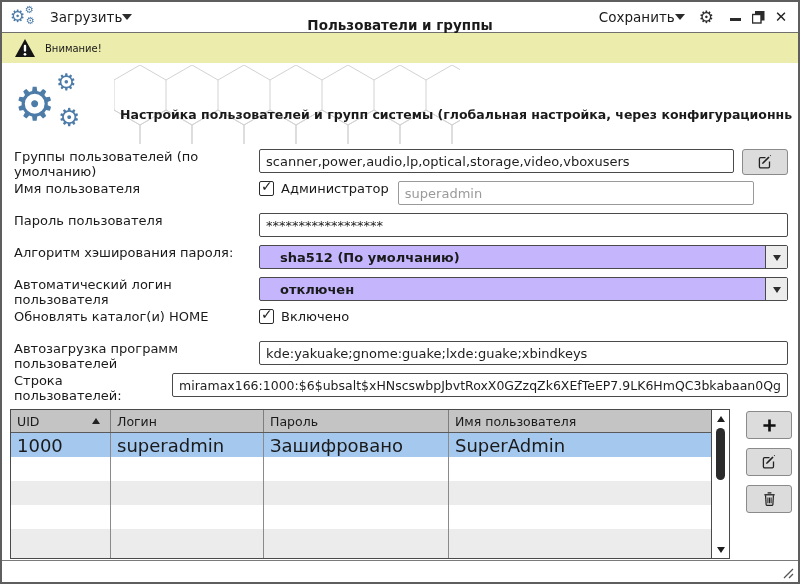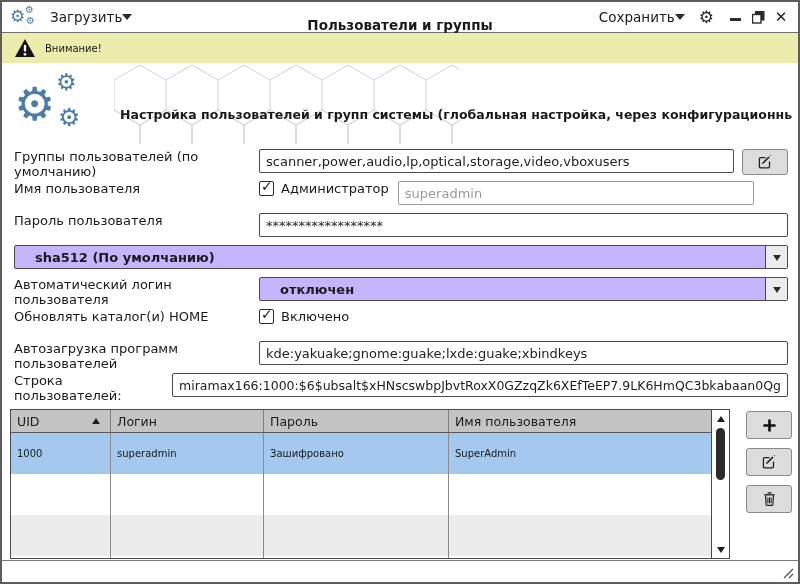--- a/index.html
+++ b/index.html
@@ -60,21 +60,21 @@
   
   .tablewrap{position:absolute;left:8px;top:407px;width:720px;height:150px;box-sizing:border-box;border:1px solid #4a4a4a;display:flex;background:#fff;overflow:hidden;}
   .cols{flex:1;display:flex;flex-direction:column;min-width:0;}
   .thead{display:flex;height:22px;flex:none;background:#c4c4c4;border-bottom:1px solid #5a5a5a;align-items:center;font-size:12.5px;}
   .tc{box-sizing:border-box;padding:0 6px;border-right:1px solid #7e7e7e;height:100%;display:flex;align-items:center;overflow:hidden;white-space:nowrap;text-align:center;}
   .c-uid{width:100px;flex:none;}
   .c-login{width:153px;flex:none;}
   .c-pass{width:185px;flex:none;}
   .c-name{flex:1;border-right:none;}
   .sort-asc{width:0;height:0;border:4.5px solid transparent;border-bottom:6px solid #222;margin-left:auto;margin-right:4px;margin-bottom:5px;}
-  .trow{display:flex;height:41px;flex:none;font-size:10px;align-items:center;}
+  .trow{display:flex;height:24px;flex:none;font-size:18px;align-items:center;}
   .trow .tc{border-right:1px solid #8a8a8a;}
   .trow .c-name{border-right:none;}
   .r-sel{background:#a4c8ee;}
   .r-gray{background:#ececec;}
   .r-last{flex:1;height:auto;}
   .vscroll{width:17px;flex:none;border-left:1px solid #4a4a4a;background:#fff;display:flex;flex-direction:column;align-items:center;}
   .sc-btn{height:16px;width:100%;display:flex;align-items:center;justify-content:center;flex:none;}
   .tri-up-s{width:0;height:0;border:4px solid transparent;border-bottom:6px solid #1d1d1d;margin-bottom:3px;}
   .tri-dn-s{width:0;height:0;border:4px solid transparent;border-top:6px solid #1d1d1d;margin-top:3px;}
   .sc-thumb{width:9px;height:52px;background:#2b2b2b;border-radius:5px;flex:none;margin-top:2px;}
@@ -173,20 +173,21 @@
       <span class="cb-label">Администратор</span>
       <input class="tinput ghost" style="width: 356px; margin-left: 9px;" placeholder="superadmin">
     </div>
 
     <div class="frow">
       <span class="flabel">Пароль пользователя</span>
       <input class="tinput grow" value="******************" style="">
     </div>
 
     <div class="frow">
+      <span class="flabel">Алгоритм хэширования пароля:</span>
       <div class="combo">
         <span>sha512 (По умолчанию)</span>
         <span class="combo-btn">
             <span class="tri-down"></span>
           </span>
       </div>
     </div>
 
     <div class="frow">
       <span class="flabel">Автоматический логин пользователя</span>

